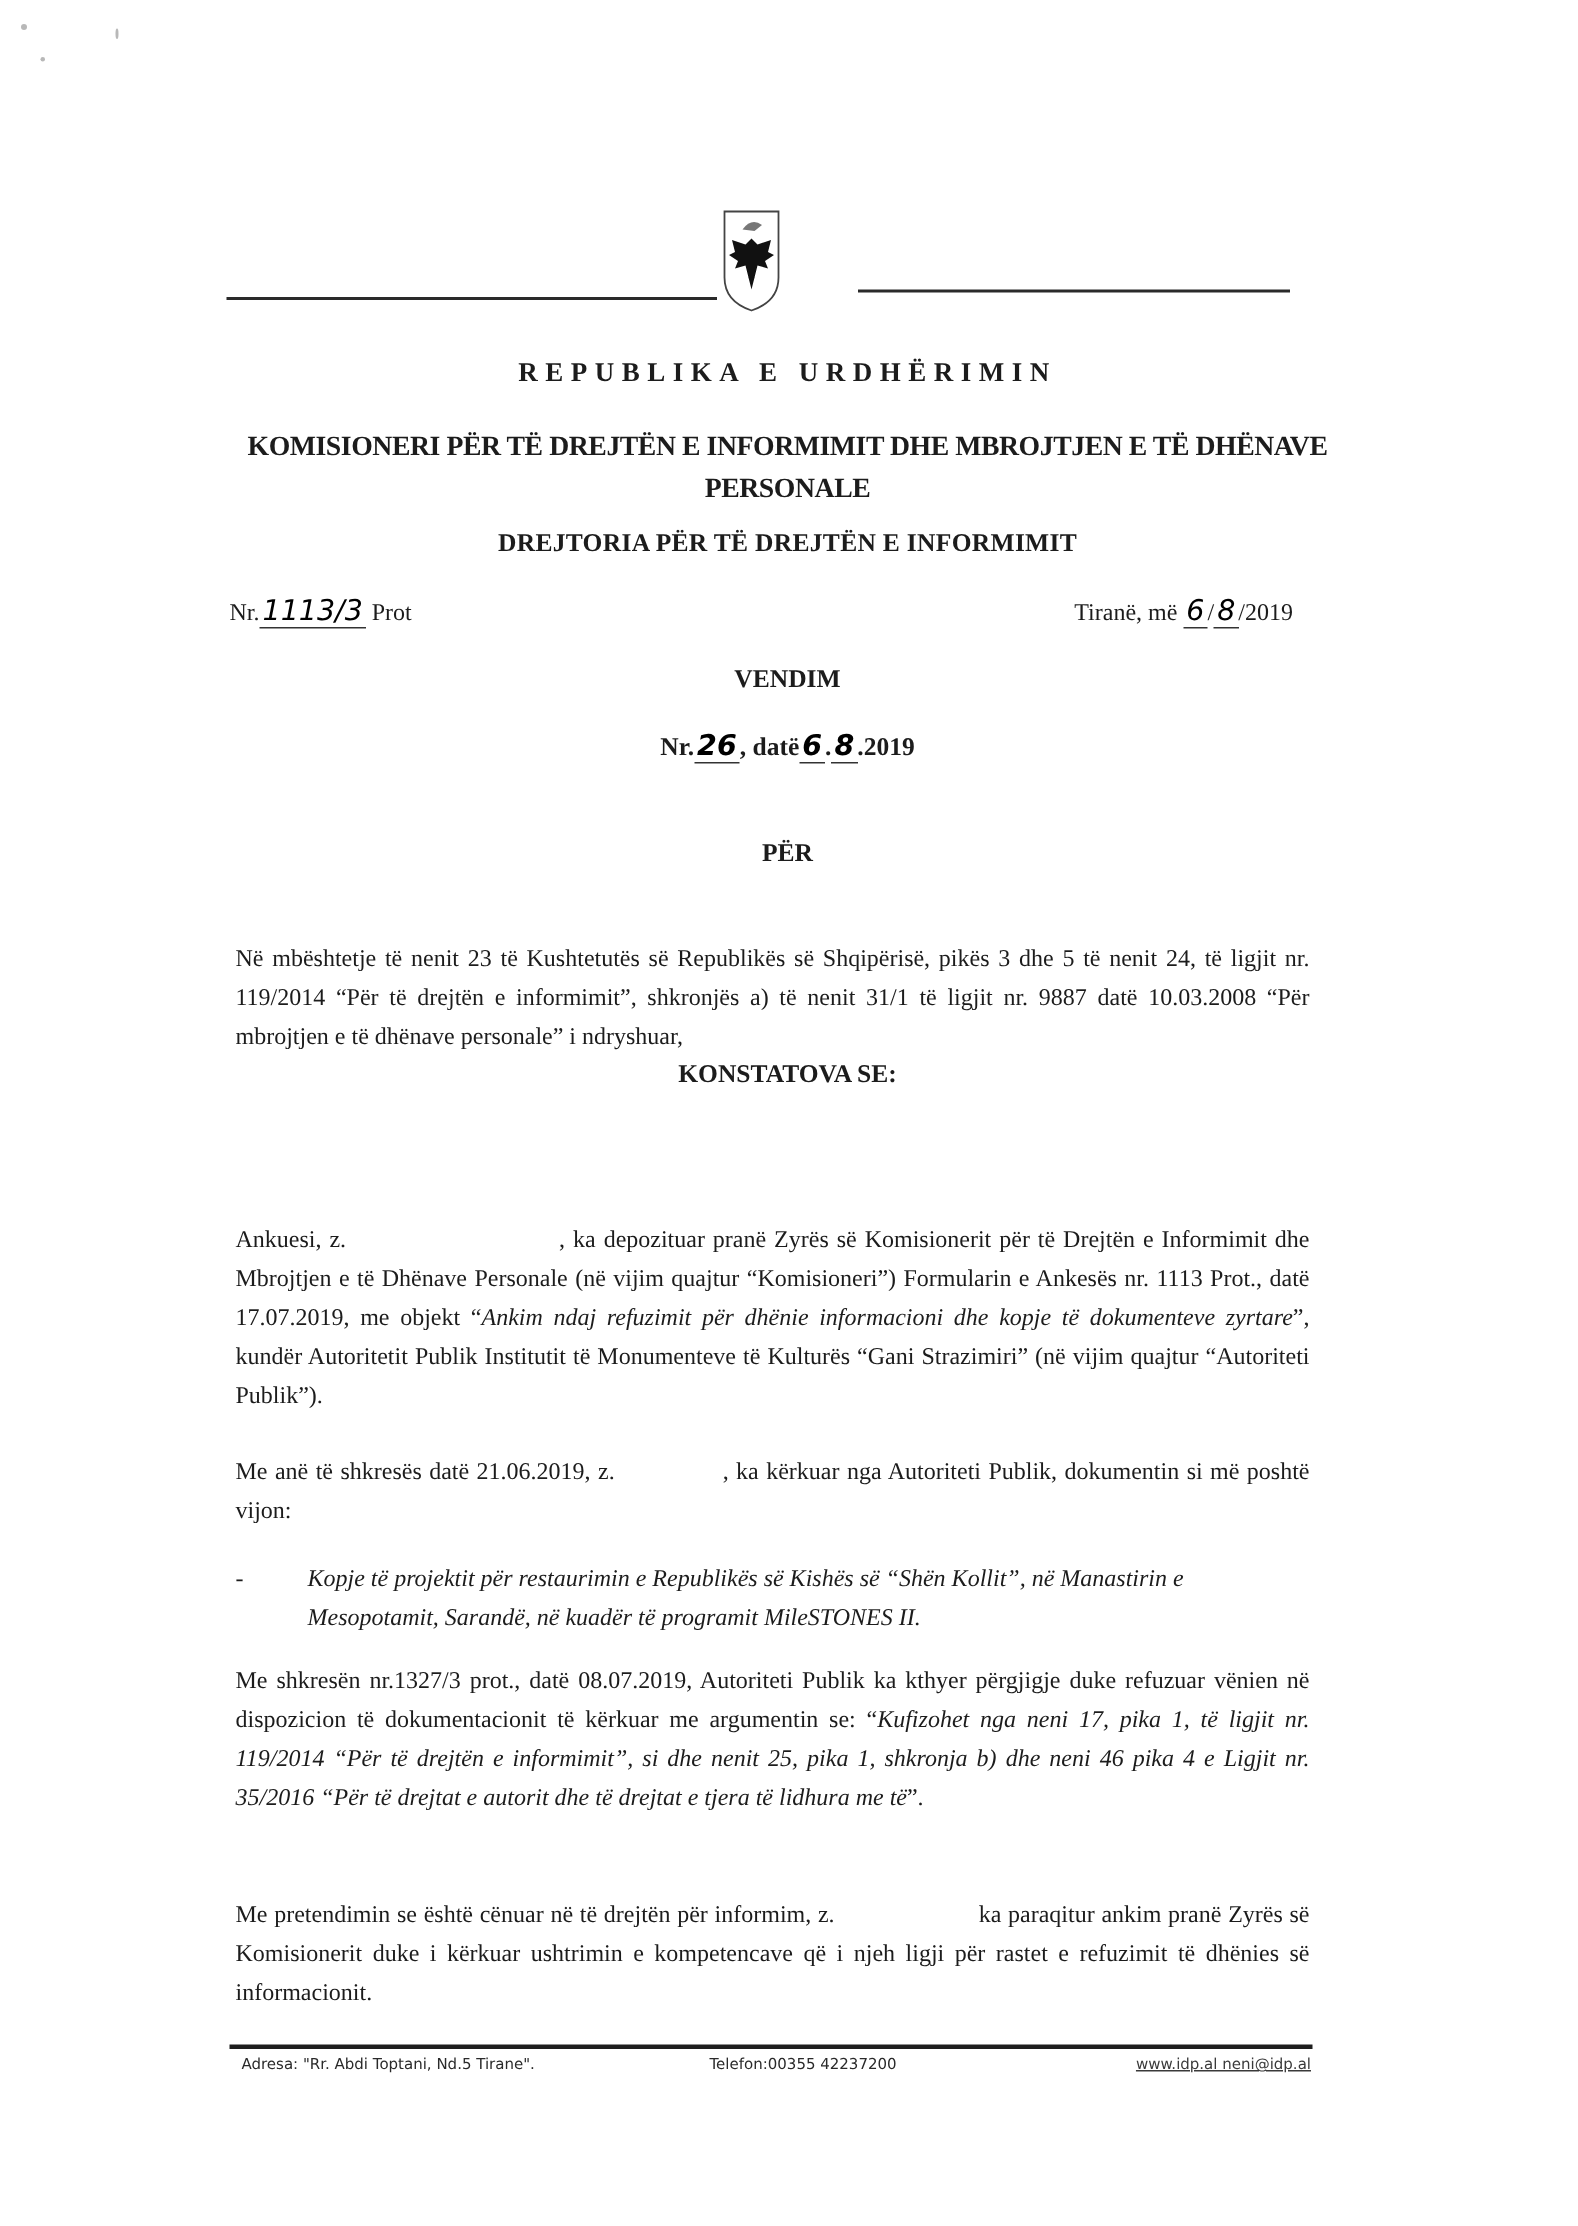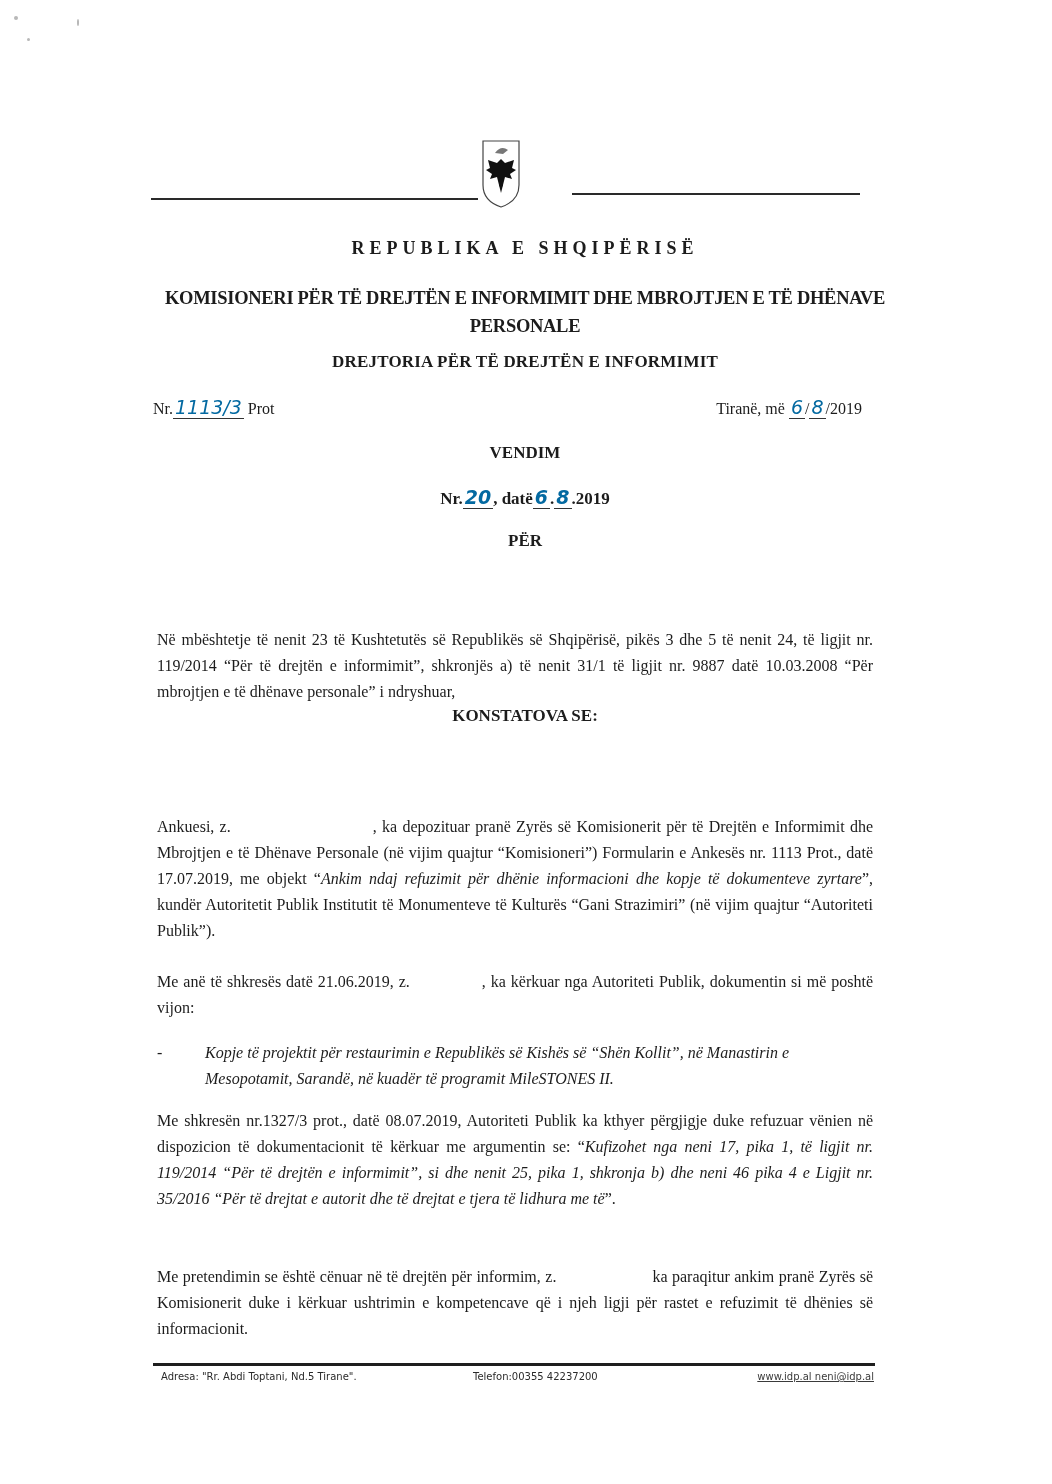--- a/index.html
+++ b/index.html
@@ -13,26 +13,26 @@
   .rule-right { left: 572px; top: 193px; width: 288px; }
   .emblem { position: absolute; left: 481px; top: 139px; width: 40px; height: 70px; }
 
   .center { position: absolute; left: 140px; width: 770px; text-align: center; font-weight: bold; }
   .republika { top: 238px; font-size: 18px; letter-spacing: 5px; font-weight: bold; }
   .komisioneri { top: 284px; font-size: 18.5px; font-weight: bold; line-height: 28px; letter-spacing: -0.3px; }
   .drejtoria { top: 352px; font-size: 17px; letter-spacing: 0.2px; }
 
   .nr-prot { position: absolute; left: 153px; top: 396px; font-size: 16px; }
   .tirane { position: absolute; right: 190px; top: 396px; font-size: 16px; }
-  .hand { font-family: "DejaVu Sans", sans-serif; color: #0369a1; font-size: 19px; font-style: italic;
+  .hand { font-family: "DejaVu Sans", sans-serif; color: #000000; font-size: 19px; font-style: italic;
           border-bottom: 1px solid #333; padding: 0 2px; }
 
   .vendim { top: 443px; font-size: 17px; font-weight: bold; }
   .vendim-nr { top: 486px; font-size: 17px; font-weight: bold; }
-  .per { top: 531px; font-size: 17px; font-weight: bold; }
+  .per { top: 559px; font-size: 17px; font-weight: bold; }
   .urdherimin { top: 577px; font-size: 17px; font-weight: bold; }
 
   .para { position: absolute; left: 157px; width: 716px; font-size: 16px; line-height: 26px;
           text-align: justify; }
   .p1 { top: 627px; }
   .konstatova { top: 706px; font-size: 17px; font-weight: bold; }
   .p2 { top: 814px; }
   .p3 { top: 969px; }
   .bullet { position: absolute; left: 157px; top: 1040px; width: 716px; font-size: 16px; line-height: 26px;
             font-style: italic; }
@@ -61,36 +61,36 @@
 
   <div class="hdr-rule rule-left"></div>
   <div class="hdr-rule rule-right"></div>
   <svg class="emblem" viewBox="0 0 40 70">
     <path d="M2 2 H38 V46 Q38 62 20 68 Q2 62 2 46 Z" fill="#fff" stroke="#444" stroke-width="1.2"></path>
     <path d="M14 14 Q20 6 27 11 L22 15 Z" fill="#777"></path>
     <path d="M20 20 L24 24 L33 21 L31 29 L35 31 L29 35 L31 40 L24 38 L22 46 L20 50 L18 46 L16 38 L9 40 L11 35 L5 31 L9 29 L7 21 L16 24 Z" fill="#111"></path>
     <path d="M18 46 L20 54 L22 46 Z" fill="#111"></path>
   </svg>
 
-  <div class="center republika">REPUBLIKA E SHQIPËRISË</div>
+  <div class="center republika">REPUBLIKA E URDHËRIMIN</div>
   <div class="center komisioneri">KOMISIONERI PËR TË DREJTËN E INFORMIMIT DHE MBROJTJEN E TË DHËNAVE PERSONALE</div>
   <div class="center drejtoria">DREJTORIA PËR TË DREJTËN E INFORMIMIT</div>
 
   <div class="nr-prot">
     <span>Nr.</span><span class="hand">1113/3</span>
     <span>Prot</span>
   </div>
   <div class="tirane">
     <span>Tiranë, më</span>
     <span class="hand">6</span>/<span class="hand">8</span><span>/2019</span>
   </div>
 
   <div class="center vendim">VENDIM</div>
   <div class="center vendim-nr">
-    <span>Nr.</span><span class="hand">20</span><span>, datë</span><span class="hand">6</span>.<span class="hand">8</span><span>.2019</span>
+    <span>Nr.</span><span class="hand">26</span><span>, datë</span><span class="hand">6</span>.<span class="hand">8</span><span>.2019</span>
   </div>
   <div class="center per">PËR</div>
 
   <div class="para p1">Në mbështetje të nenit 23 të Kushtetutës së Republikës së Shqipërisë, pikës 3 dhe 5 të nenit 24, të ligjit nr. 119/2014 “Për të drejtën e informimit”, shkronjës a) të nenit 31/1 të ligjit nr. 9887 datë 10.03.2008 “Për mbrojtjen e të dhënave personale” i ndryshuar,</div>
   <div class="center konstatova">KONSTATOVA SE:</div>
 
   <div class="para p2">
     <span>Ankuesi, z.</span><span class="blank" style="width:142px;"></span><span>, ka depozituar pranë Zyrës së Komisionerit për të Drejtën e Informimit dhe Mbrojtjen e të Dhënave Personale (në vijim quajtur “Komisioneri”) Formularin e Ankesës nr. 1113 Prot., datë 17.07.2019, me objekt “</span><i>Ankim ndaj refuzimit për dhënie informacioni dhe kopje të dokumenteve zyrtare</i><span>”, kundër Autoritetit Publik Institutit të Monumenteve të Kulturës “Gani Strazimiri” (në vijim quajtur “Autoriteti Publik”).</span>
   </div>
 

